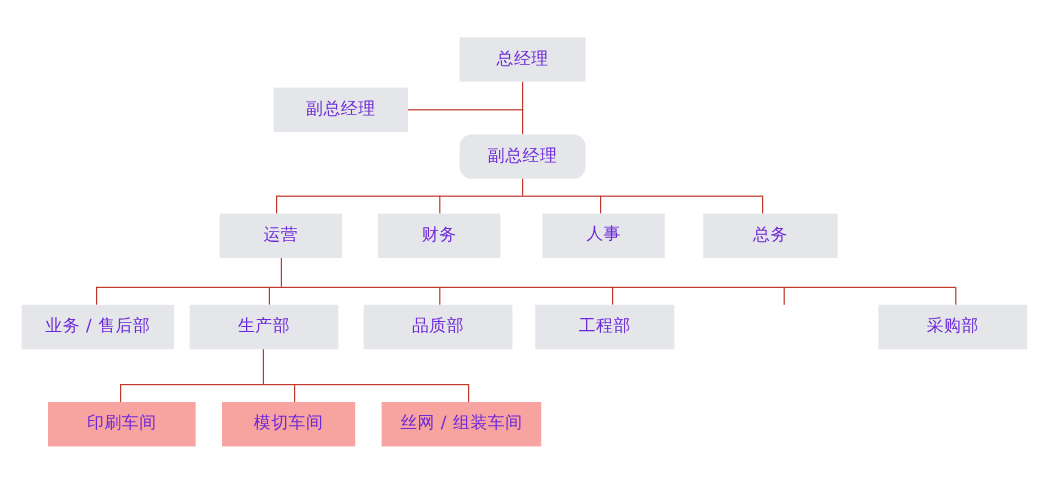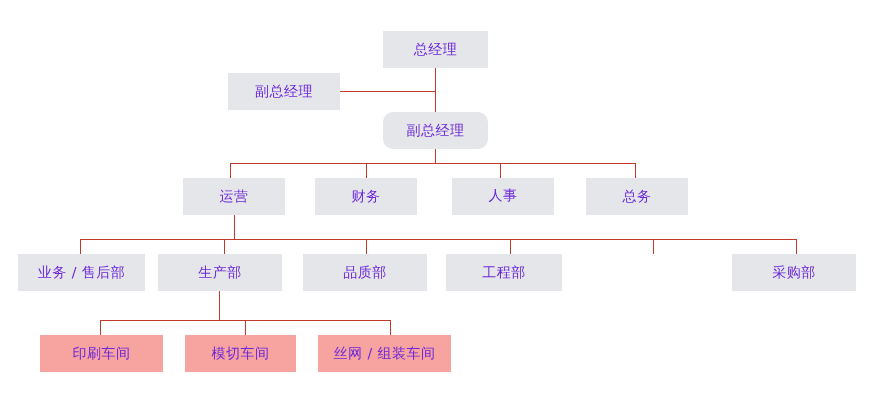--- a/index.html
+++ b/index.html
@@ -83,21 +83,21 @@
 
   <div class="node gray" style="left:383px; top:31px; width:105px; height:37px;">总经理</div>
 
   <div class="node gray" style="left:228px; top:73px; width:112px; height:37px;">副总经理</div>
 
   <div class="node gray" style="left:383px; top:112px; width:105px; height:37px;border-radius:10px;">副总经理</div>
 
   <div class="node gray" style="left:183px; top:178px; width:102px; height:37px;">运营</div>
   <div class="node gray" style="left:315px; top:178px; width:102px; height:37px;">财务</div>
   <div class="node gray" style="left:452px; top:178px; width:102px; height:37px;font-family:Liberation Serif, serif;">人事</div>
-  <div class="node gray" style="left:586px; top:178px; width:102px; height:37px;">总务</div>
+  <div class="node gray" style="left:586px; top:178px; width:112px; height:37px;">总务</div>
 
   <div class="node gray" style="left:18px; top:254px; width:127px; height:37px;">业务 / 售后部</div>
   <div class="node gray" style="left:158px; top:254px; width:124px; height:37px;">生产部</div>
   <div class="node gray" style="left:303px; top:254px; width:124px; height:37px;">品质部</div>
   <div class="node gray" style="left:446px; top:254px; width:116px; height:37px;">工程部</div>
   <div class="node gray" style="left:732px; top:254px; width:124px; height:37px;">采购部</div>
 
   <div class="node pink" style="left:40px; top:335px; width:123px; height:37px;">印刷车间</div>
   <div class="node pink" style="left:185px; top:335px; width:111px; height:37px;text-align:center;">模切车间</div>
   <div class="node pink" style="left:318px; top:335px; width:133px; height:37px;">丝网 / 组装车间</div>

